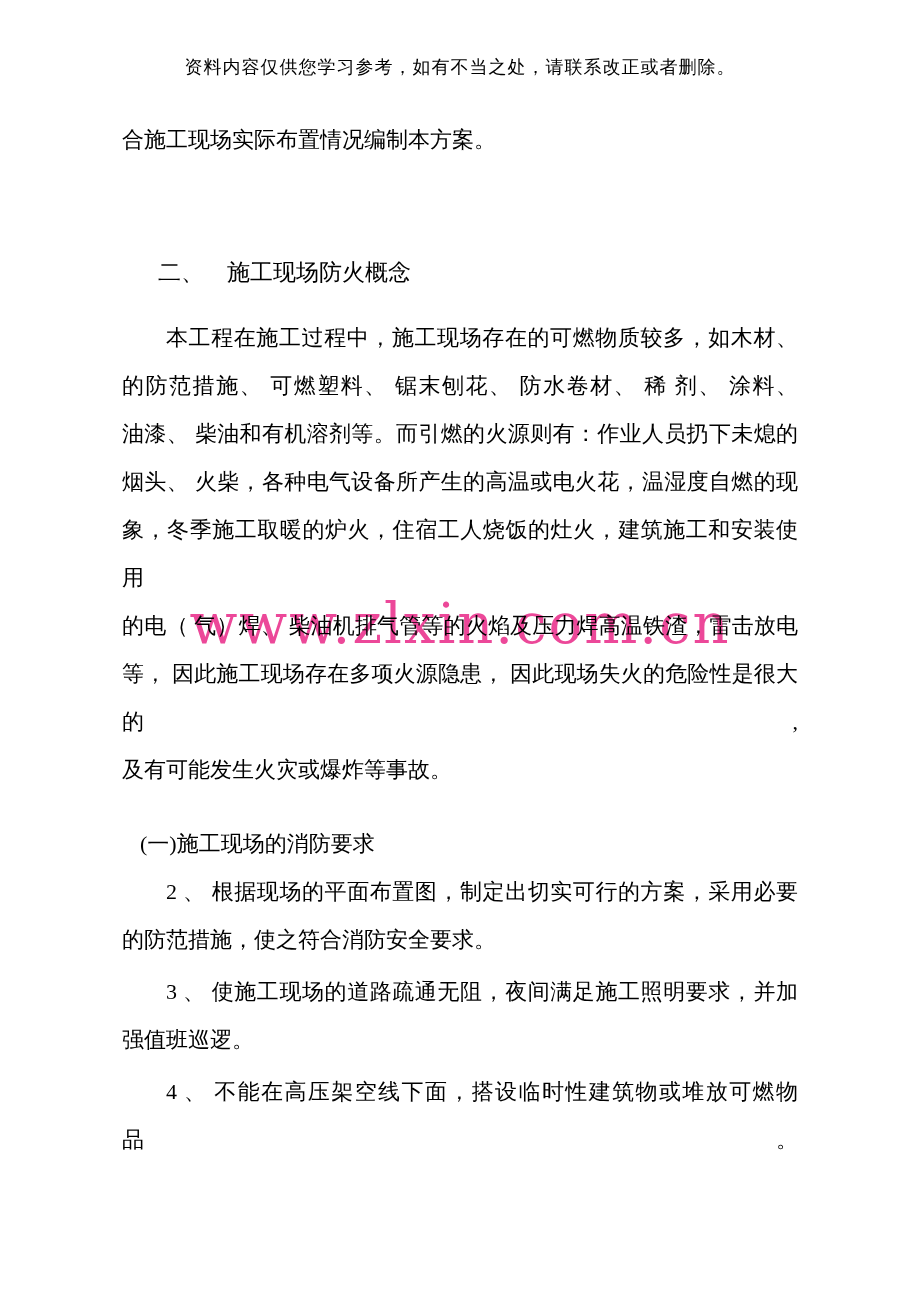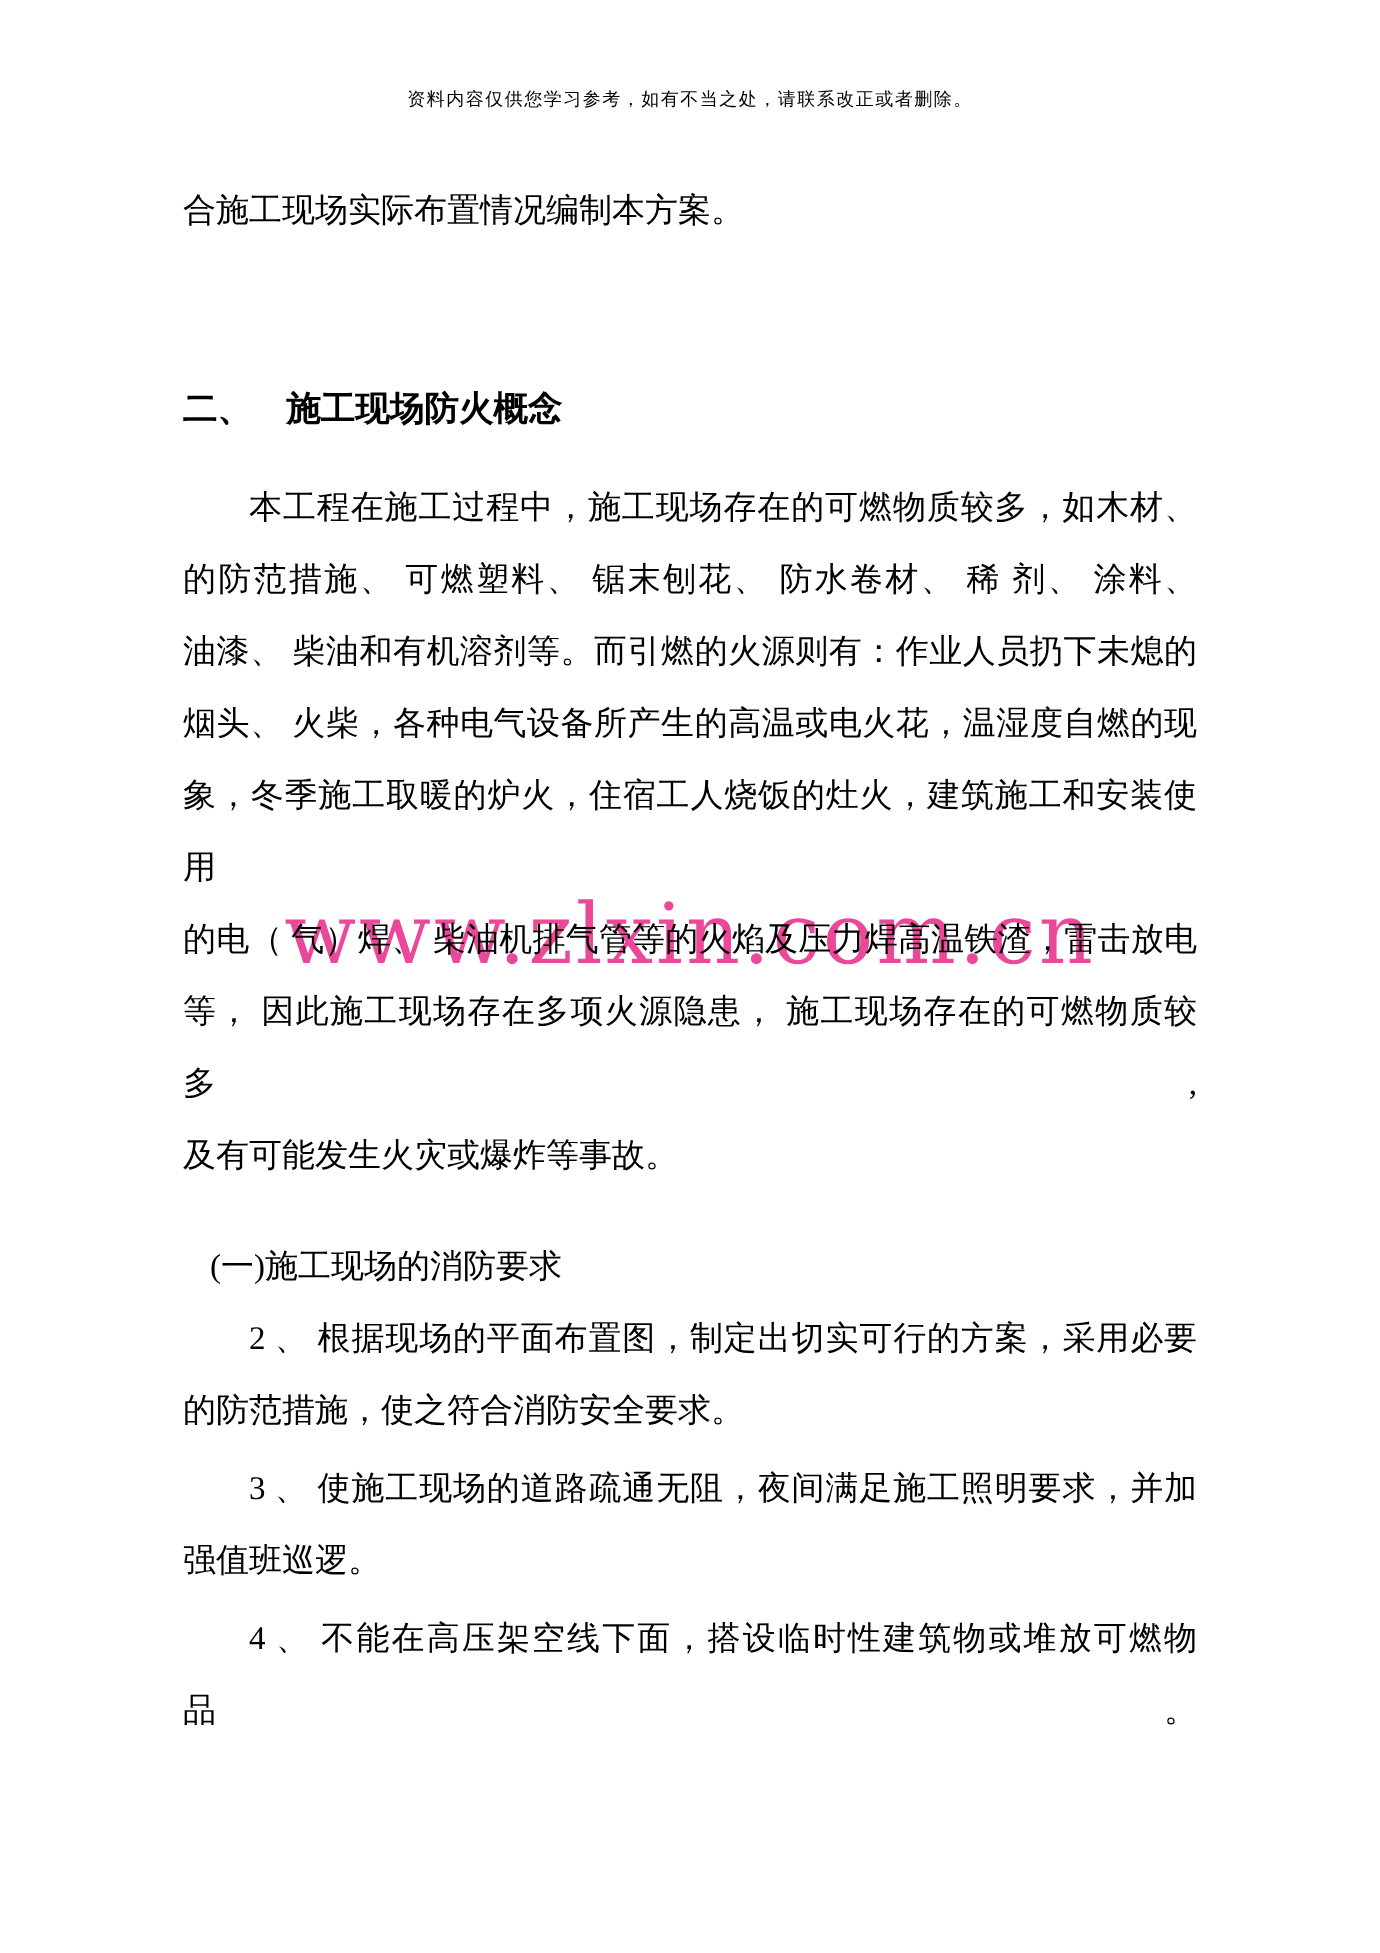--- a/index.html
+++ b/index.html
@@ -11,43 +11,43 @@
     position: relative;
   }
   .page {
     position: relative;
     width: 920px; height: 1302px;
     background: #fff;
     padding: 58px 122px 0 122px;
     overflow: hidden;
   }
   .header-note {
-    font-size: 12px;
+    font-size: 18px;
     line-height: 18px;
     text-align: center;
     letter-spacing: 1px;
-    position: relative; z-index: 1; font-family: Liberation Mono, monospace;
+    position: relative; z-index: 1;
   }
   .line {
     font-size: 22px;
     line-height: 48px;
     position: relative; z-index: 1;
   }
   .fill {
     text-align: justify;
     text-align-last: justify;
     text-justify: inter-character;
   }
   .ind2 { text-indent: 44px; }
   .intro { margin-top: 40px; }
   .heading {
     font-size: 23px;
-    font-weight: bold;
+    font-weight: normal;
     line-height: 30px;
-    position: relative; z-index: 1;
+    position: relative; z-index: 1; margin-left: 36px;
   }
   .h2 { margin-top: 94px; }
   .h3 { margin-top: 14px; }
   .para { margin-top: 26px; }
   .sub { margin-top: 26px; text-indent: 18px; }
   .items { margin-top: 0; }
   .item { margin-bottom: 4px; }
   .watermark {
     position: absolute;
     left: 0; right: 0;
@@ -76,21 +76,21 @@
 
   <div class="heading h2">二、　施工现场防火概念</div>
 
   <div class="para">
     <div class="line fill ind2">本工程在施工过程中，施工现场存在的可燃物质较多，如木材、</div>
     <div class="line fill">的防范措施、 可燃塑料、 锯末刨花、 防水卷材、 稀 剂、 涂料、</div>
     <div class="line fill">油漆、 柴油和有机溶剂等。而引燃的火源则有：作业人员扔下未熄的</div>
     <div class="line fill">烟头、 火柴，各种电气设备所产生的高温或电火花，温湿度自燃的现</div>
     <div class="line fill">象，冬季施工取暖的炉火，住宿工人烧饭的灶火，建筑施工和安装使用</div>
     <div class="line fill">的电（ 气）焊、 柴油机排气管等的火焰及压力焊高温铁渣，雷击放电</div>
-    <div class="line fill">等， 因此施工现场存在多项火源隐患， 施工现场存在的可燃物质较多,</div>
+    <div class="line fill">等， 因此施工现场存在多项火源隐患， 因此现场失火的危险性是很大的,</div>
     <div class="line">及有可能发生火灾或爆炸等事故。</div>
   </div>
 
 
   <div class="line sub">(一)施工现场的消防要求</div>
 
   <div class="items">
 
     <div class="item">
       <div class="line fill ind2">2 、 根据现场的平面布置图，制定出切实可行的方案，采用必要</div>

